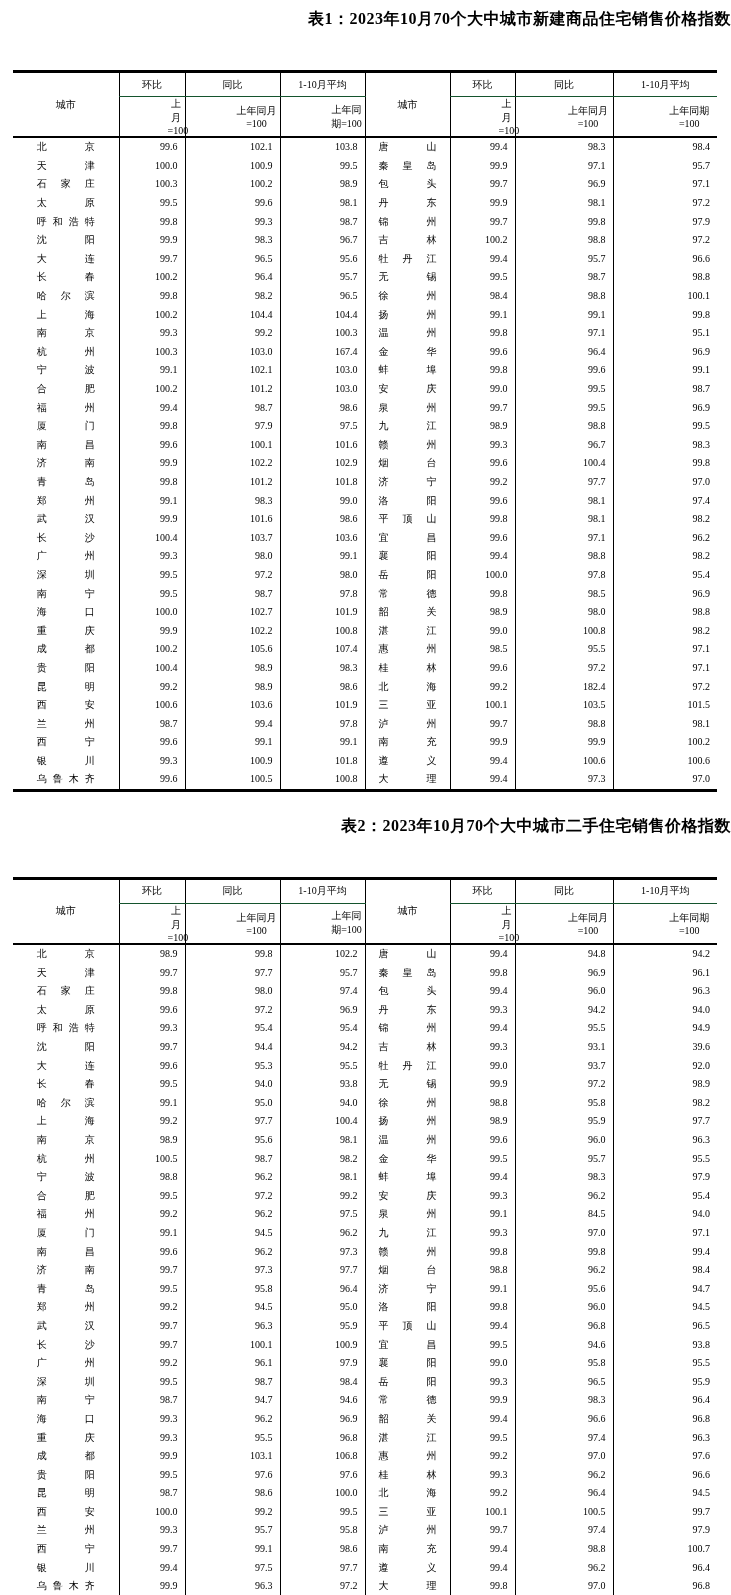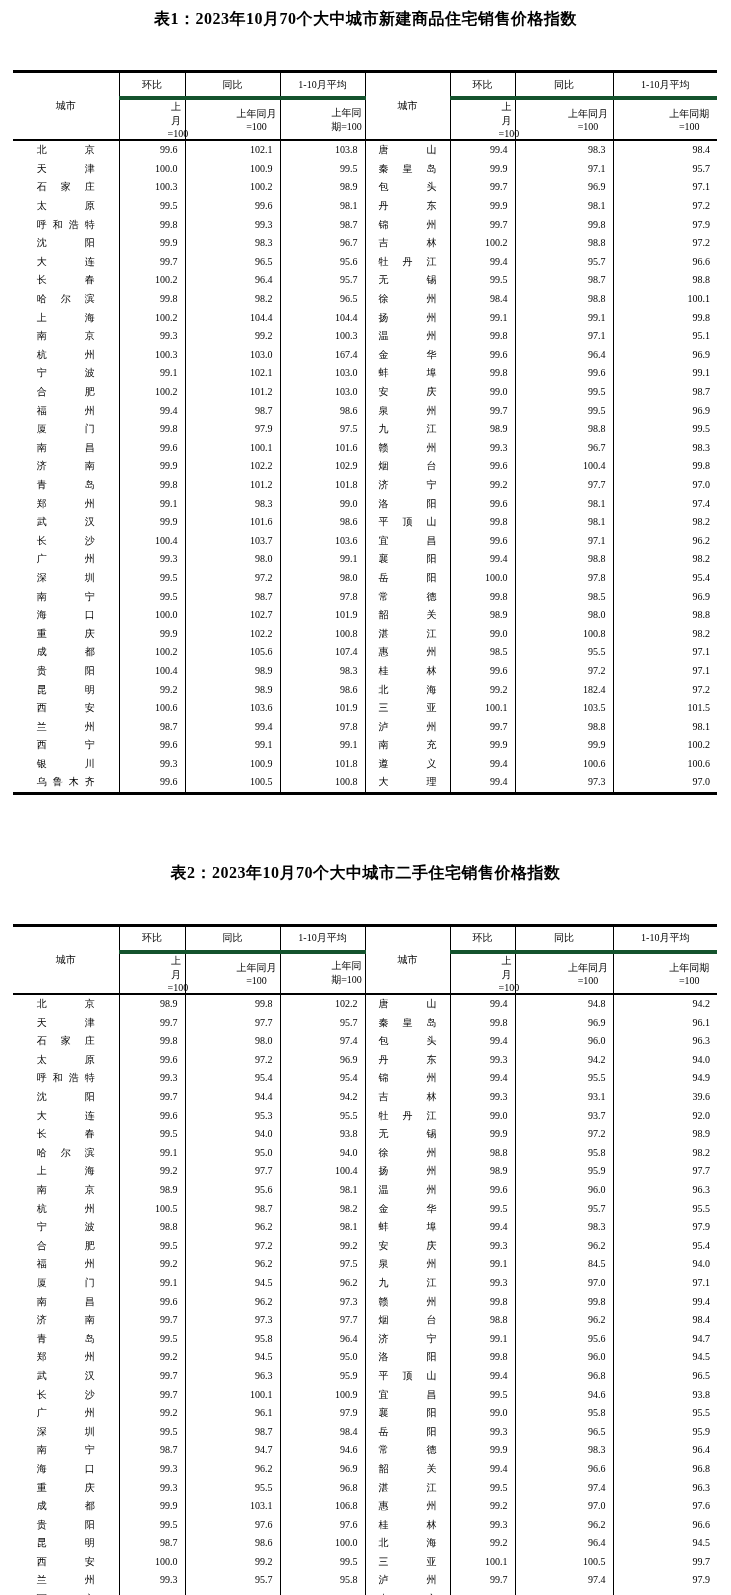--- a/index.html
+++ b/index.html
@@ -10,27 +10,27 @@
   }
   body {
     font-family: "Liberation Serif", "DejaVu Serif", serif;
     color: #000000;
   }
   .page { width: 731px; }
 
   .tbl-title {
     margin: 0;
     padding-top: 9px;
-    text-align: center;
+    text-align: right;
     font-size: 16px;
     font-weight: bold;
     line-height: 20px;
     letter-spacing: 0.5px;
   }
-  .tbl-title.second { padding-top: 68px; }
+  .tbl-title.second { padding-top: 24px; }
 
   table.idx {
     border-collapse: collapse;
     table-layout: fixed;
     width: 704px;
     margin: 41px 0 0 13px;
     border-top: 3px solid #000;
     border-bottom: 3px solid #000;
     font-size: 10px;
   }
@@ -43,21 +43,21 @@
   col.w-yoy2  { width: 98px;  }
   col.w-avg2  { width: 104px; }
 
   table.idx th {
     font-weight: normal;
     text-align: center;
     padding: 0;
   }
   table.idx thead tr.r1 th { height: 23px; }
   table.idx thead tr.r2 th { height: 22px; padding-left: 48px; }
-  table.idx thead tr.r1 th.pair { border-bottom: 4px solid #14532d; }
+  table.idx thead tr.r1 th.pair { border-bottom: 1px solid #14532d; }
   table.idx thead { border-bottom: 2px solid #000; }
   table.idx thead tr.r2 th,
   table.idx thead th.cityhead { border-bottom: 2px solid #000; }
 
   .c1, .c2, .c3, .c4, .c5, .c6, .c7 { border-left: 1px solid #000; }
 
   table.idx tbody td {
     height: 18.6px;
     padding: 0;
     line-height: 1;

